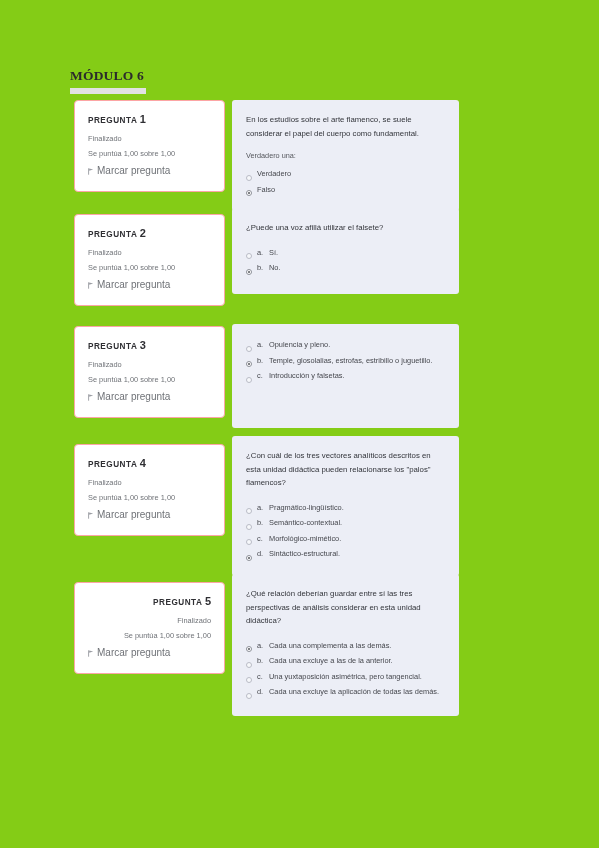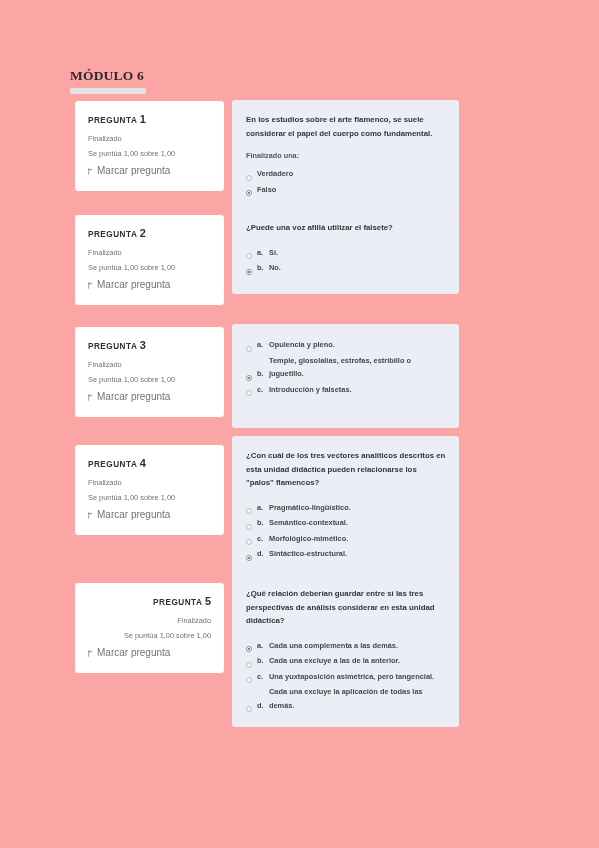--- a/index.html
+++ b/index.html
@@ -14,21 +14,21 @@
     font-family: "Liberation Sans", sans-serif;
     position: relative;
     overflow: hidden;
   }
 
   .page {
     position: absolute;
     left: 0; top: 0;
     width: 599px;
     height: 848px;
-    background: #fca5a5;
+    background: #84cc16;
   }
 
   
   .module-header {
     position: absolute;
     left: 70px;
     top: 68px;
     width: 300px;
   }
   .module-title {
@@ -108,21 +108,20 @@
   .flag-icon svg { display: block; }
 
   
   .qpanel {
     position: absolute;
     left: 232px;
     width: 227px;
     background: #eceef6;
     border-radius: 3px;
     padding: 13px 13px 14px 14px;
-    font-weight: bold;
   }
   .qtext {
     font-size: 7.8px;
     color: #32343a;
     line-height: 13.5px;
     margin-bottom: 10px;
   }
   .qprompt {
     font-size: 7.3px;
     color: #55575d;
@@ -188,21 +187,21 @@
               <svg width="6" height="7" viewBox="0 0 6 7">
                 <path d="M0.6 0.3 L0.6 6.7" stroke="#8a8d93" stroke-width="0.8" fill="none"></path>
                 <path d="M1.1 0.5 L5.2 1.5 L1.1 2.8 Z" fill="#9a9da3"></path>
               </svg>
             </span>
             <span>Marcar pregunta</span>
           </div>
         </div>
         <div class="qpanel" style="top: 0px; min-height: 96px;">
           <div class="qtext">En los estudios sobre el arte flamenco, se suele considerar el papel del cuerpo como fundamental.</div>
-          <div class="qprompt">Finalizado una:</div>
+          <div class="qprompt">Verdadero una:</div>
           <label class="opt">
             <span class="radio"></span>
             <span class="opt-text">Verdadero</span>
           </label>
           <label class="opt">
             <span class="radio checked"></span>
             <span class="opt-text">Falso</span>
           </label>
         </div>
       </div>

